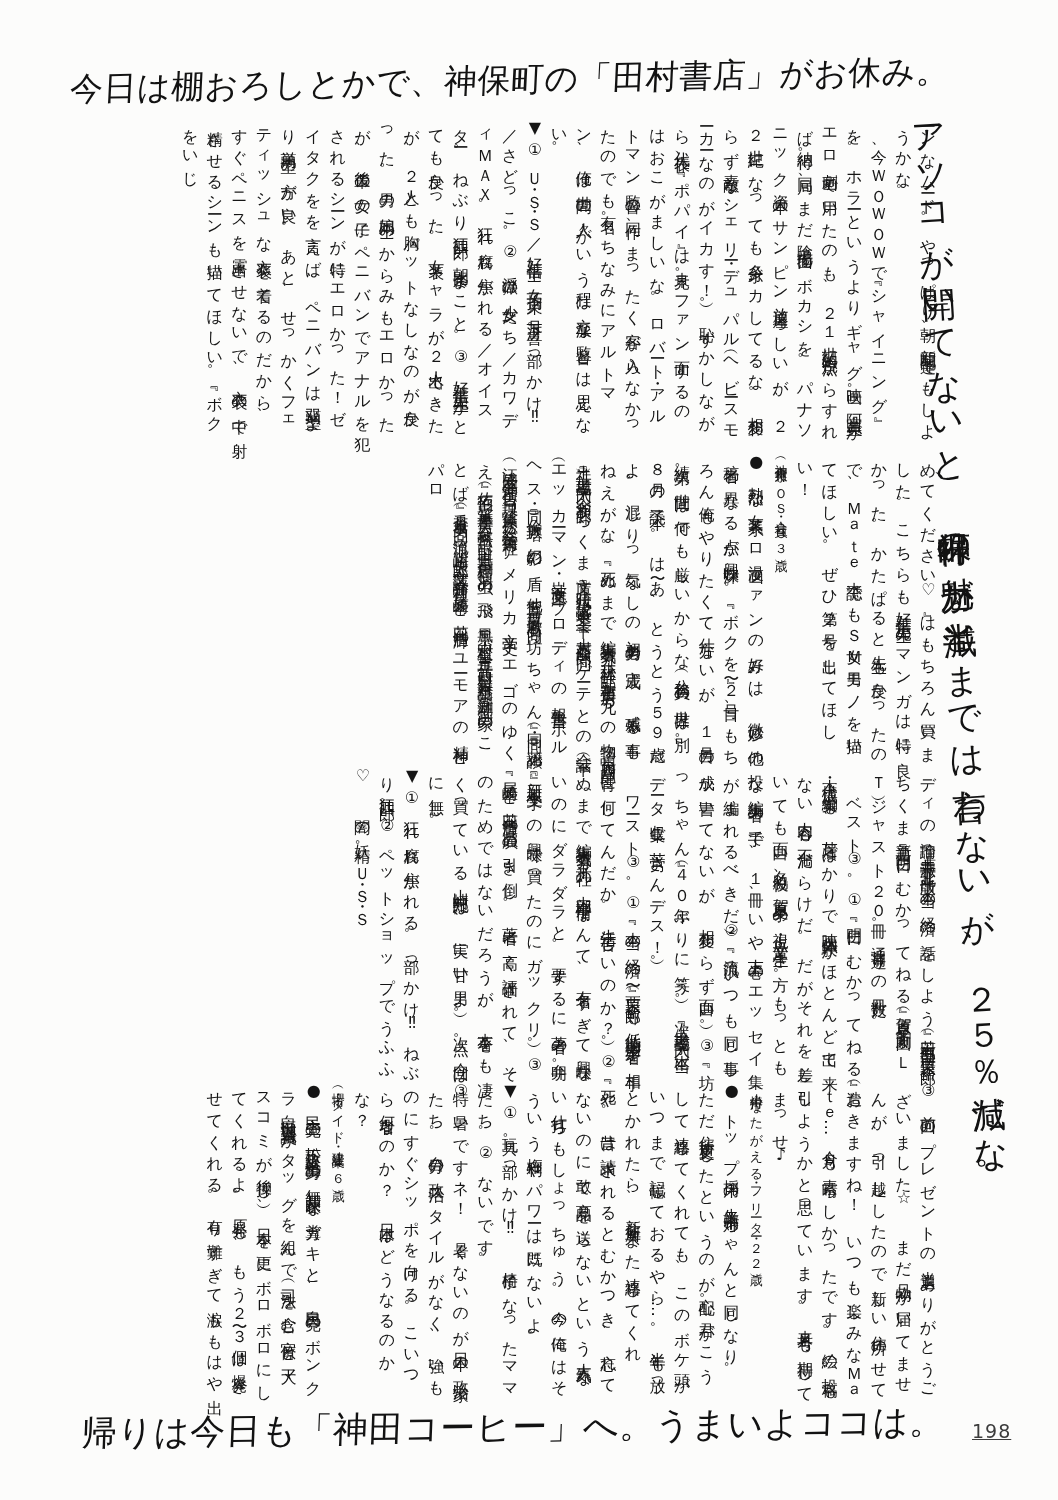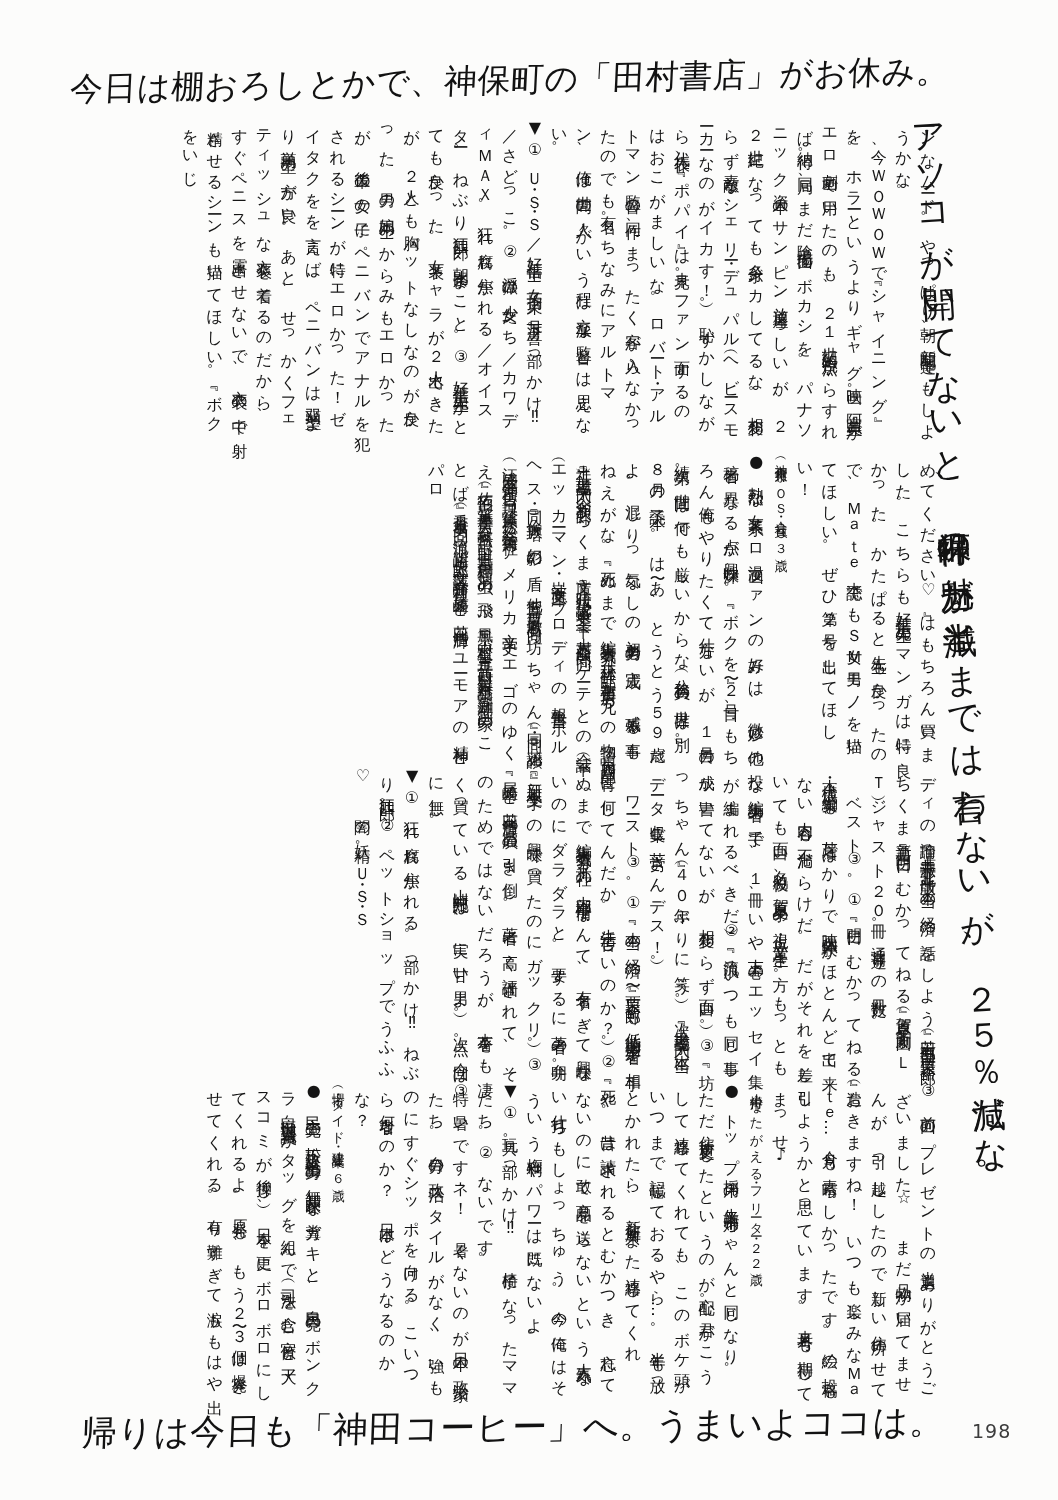--- a/index.html
+++ b/index.html
@@ -30,21 +30,21 @@
     position:absolute;left:904px;top:100px;height:1420px;
     writing-mode:vertical-rl;text-orientation:mixed;white-space:nowrap;
     font-size:34px;letter-spacing:2px;
     transform:rotate(-3.5deg);transform-origin:top center;
   }
   .hw-bottom{
     position:absolute;left:82px;top:1404px;font-size:35px;white-space:nowrap;
     letter-spacing:0.5px;transform:rotate(-0.8deg) skewX(-3deg);
   }
   .page-num{
-    position:absolute;left:972px;top:1420px;font-size:19px;color:#3c3c3c;letter-spacing:1px;
+    position:absolute;left:972px;top:1420px;font-size:19px;color:#3c3c3c;letter-spacing:1px;text-decoration:underline;
   }
 </style>
 </head>
 <body>
 
 <div class="page">
 
   <div class="hw hw-top">今日は棚おろしとかで、神保町の「田村書店」がお休み。</div>
 
   <div class="band" id="band1">

